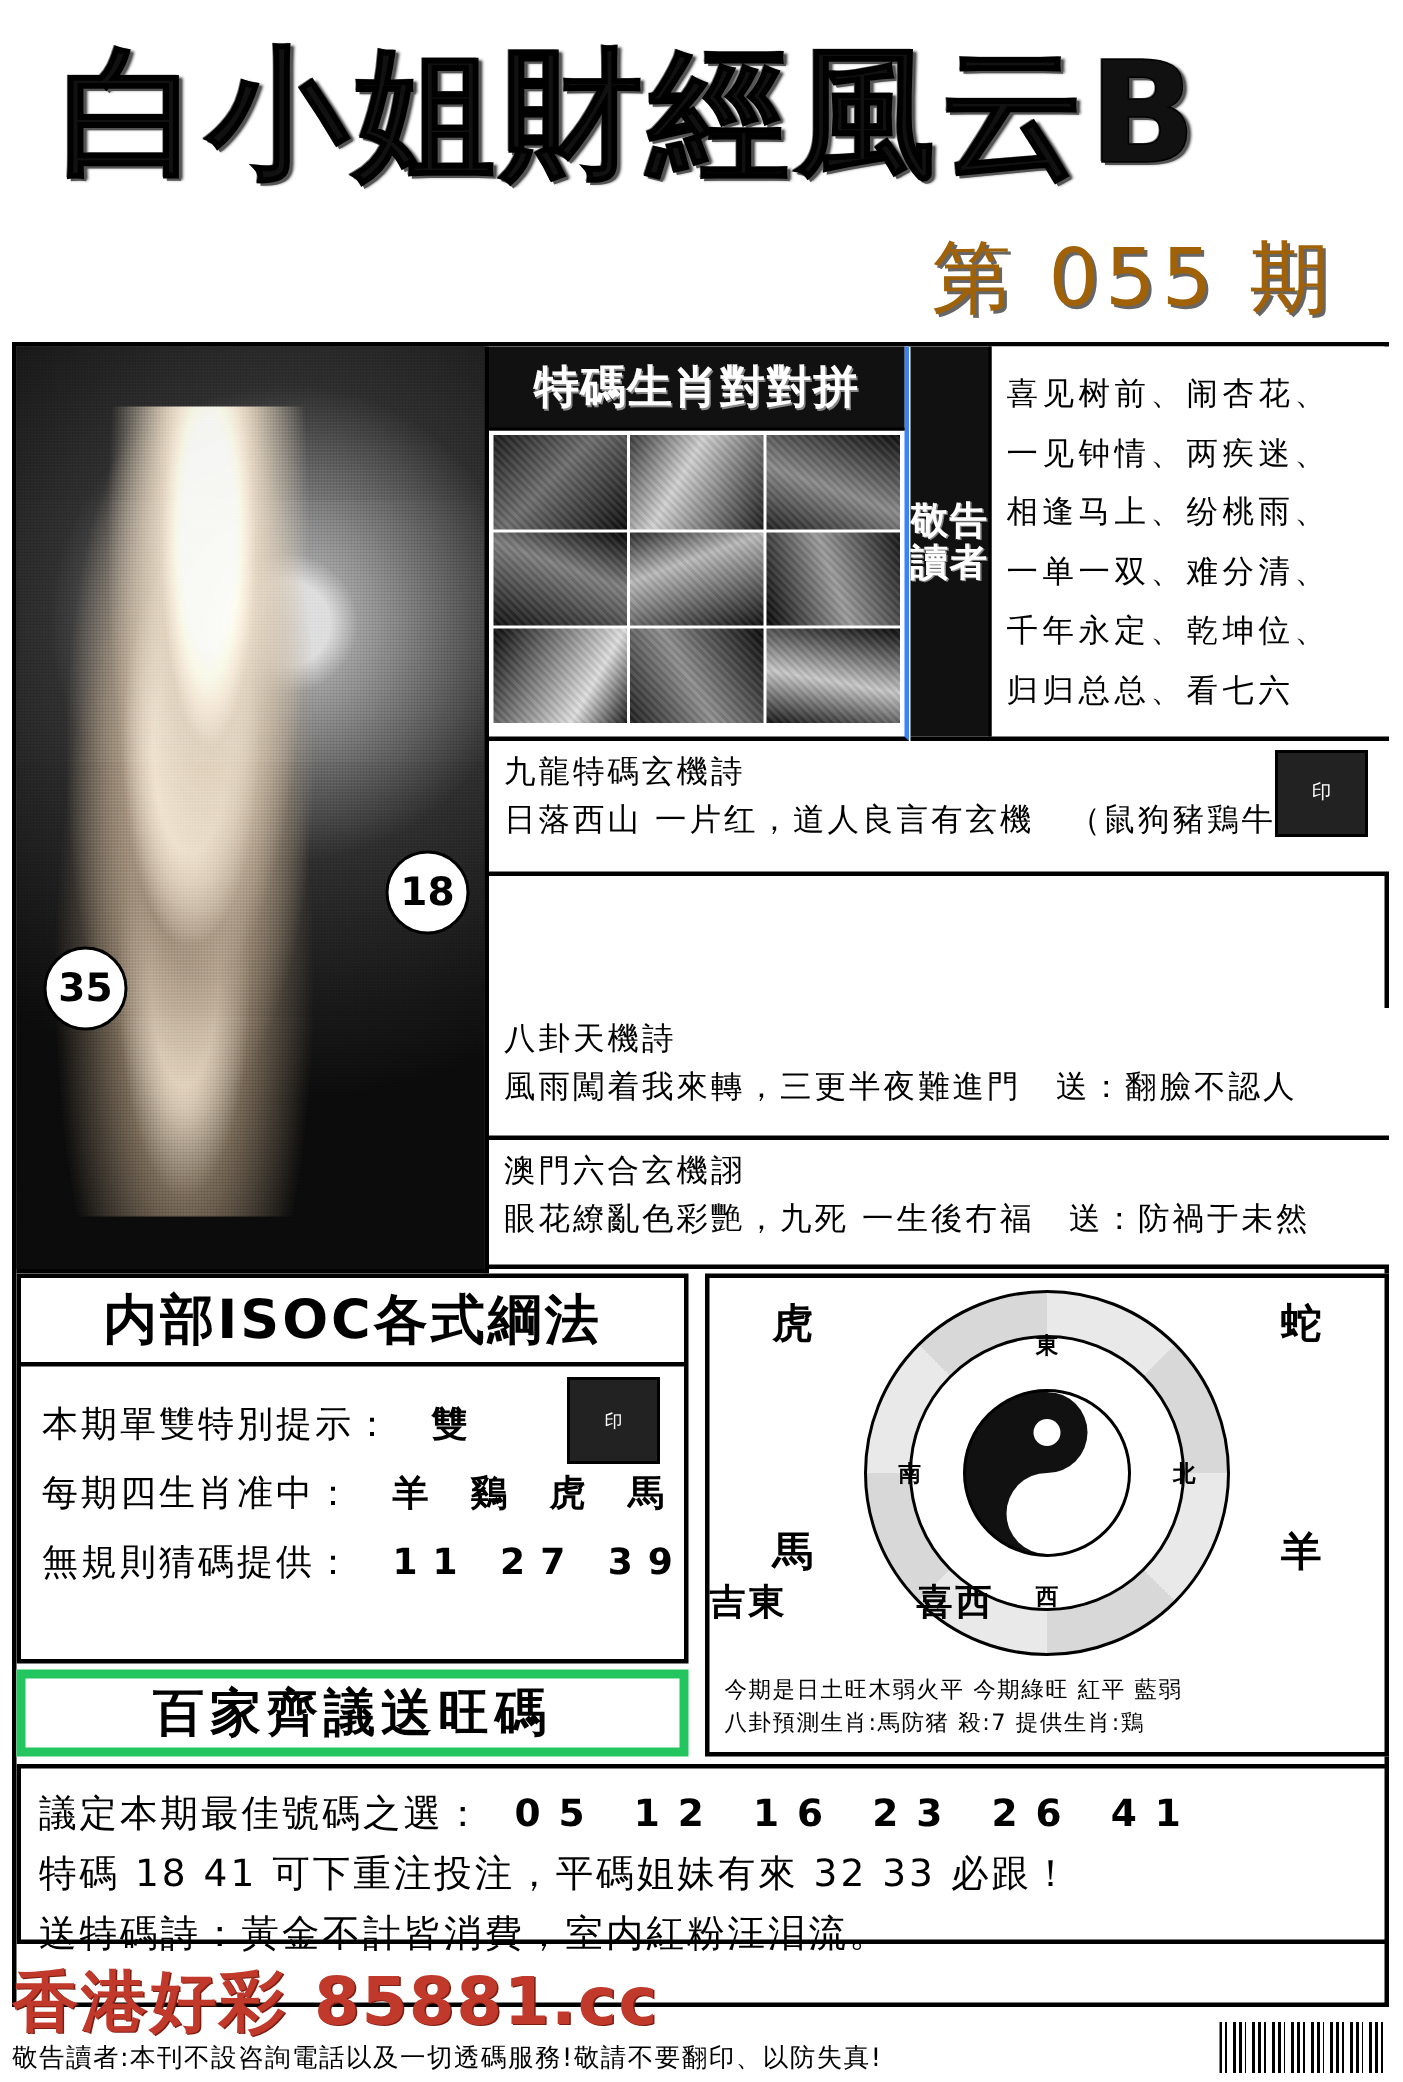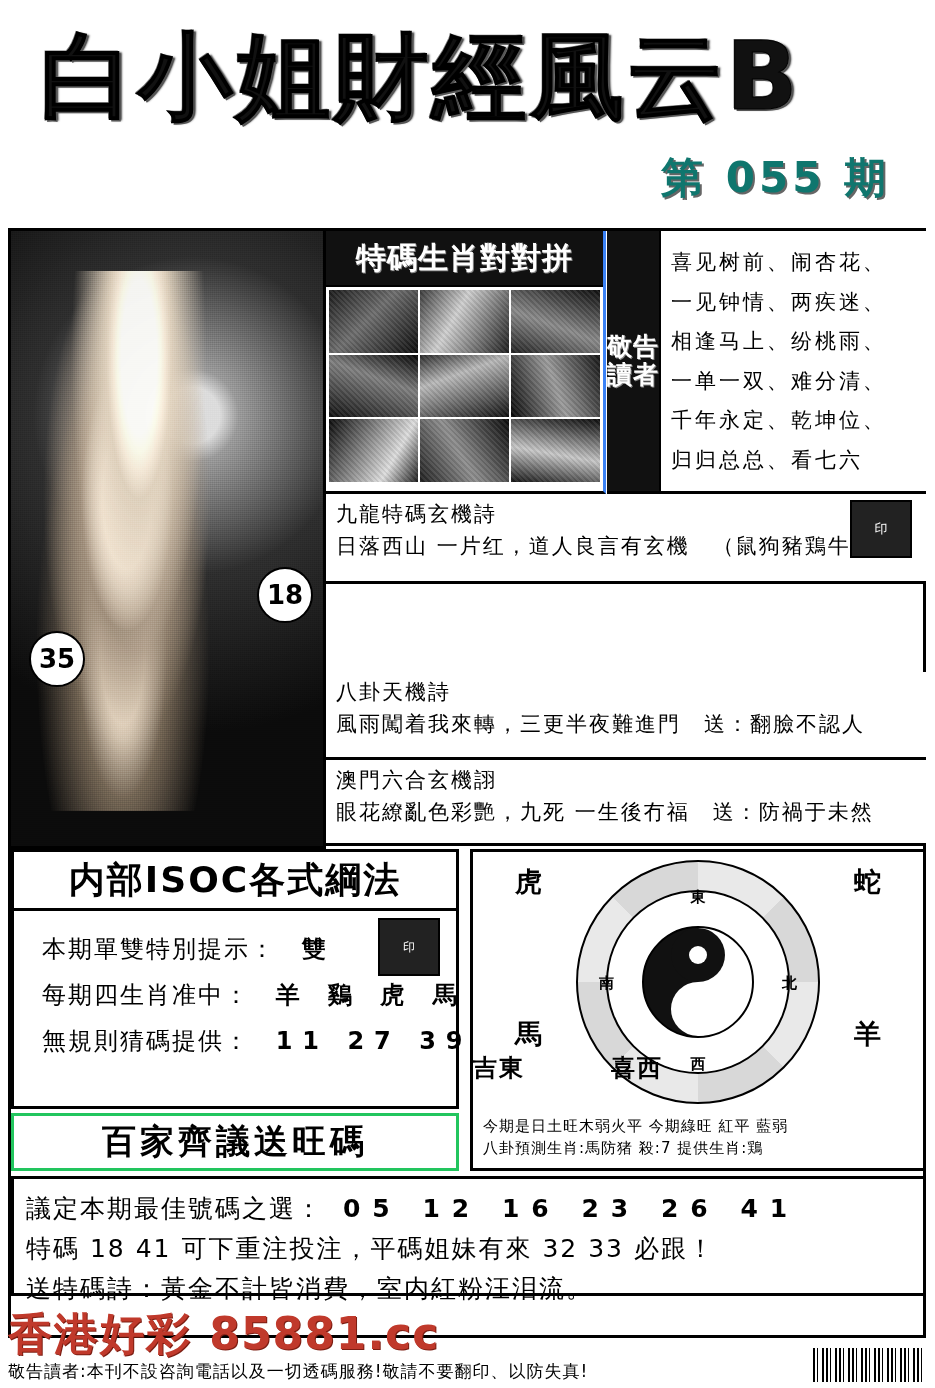--- a/index.html
+++ b/index.html
@@ -16,22 +16,22 @@
     position:absolute;left:40px;top:20px;width:890px;
     font-family:"DejaVu Sans","Liberation Sans",sans-serif;
     font-weight:bold;font-size:94px;line-height:1.0;
     letter-spacing:4px;white-space:nowrap;
     color:#111;
     -webkit-text-stroke:1px #000;
     text-shadow:2px 2px 0 #555, -1px -1px 0 #777, 3px 1px 2px #333;
   }
   .issue{
     position:absolute;right:45px;top:140px;
-    font-weight:bold;font-size:42px;letter-spacing:4px;
-    color:#0f766e;text-shadow:2px 2px 0 #666;
+    font-weight:normal;font-size:53px;letter-spacing:4px;
+    color:#a16207;text-shadow:2px 2px 0 #666;
     white-space:nowrap;
   }
 
   
   .frame{position:absolute;left:8px;top:228px;width:918px;height:1110px;border:3px solid #000;box-sizing:border-box;}
 
   
   .photo{
     position:absolute;left:11px;top:231px;width:312px;height:615px;
     background:
@@ -111,29 +111,29 @@
     background:#222;color:#fff;font-size:13px;display:flex;align-items:center;justify-content:center;
     line-height:1.05;text-align:center;letter-spacing:0;
   }
 
   
   .isoc{position:absolute;left:11px;top:849px;width:448px;height:260px;border:3px solid #000;box-sizing:border-box;background:#fff;}
   .isoc-title{
     height:56px;border-bottom:3px solid #000;display:flex;align-items:center;justify-content:center;
     font-size:36px;font-weight:bold;letter-spacing:2px;
   }
-  .isoc-rows{padding:8px 28px;}
+  .isoc-rows{padding:8px 14px;}
   .isoc-row{font-size:24px;letter-spacing:2px;margin:14px 0;white-space:nowrap;}
   .isoc-row .val{margin-left:16px;letter-spacing:10px;font-weight:bold;}
   .isoc-seal{
     position:absolute;right:16px;top:66px;width:58px;height:54px;border:2px solid #000;background:#222;color:#fff;
     font-size:12px;display:flex;align-items:center;justify-content:center;text-align:center;line-height:1.05;
   }
   .baijia{
-    position:absolute;left:11px;top:1113px;width:448px;height:58px;border:3px solid #22c55e;box-sizing:border-box;background:#fff;
+    position:absolute;left:11px;top:1113px;width:448px;height:58px;border:6px solid #22c55e;box-sizing:border-box;background:#fff;
     display:flex;align-items:center;justify-content:center;font-size:34px;font-weight:bold;letter-spacing:4px;
   }
 
   
   .bagua-box{position:absolute;left:470px;top:849px;width:456px;height:322px;border:3px solid #000;box-sizing:border-box;background:#fff;}
   .bagua-stage{position:relative;width:100%;height:262px;}
   .ring{
     position:absolute;left:50%;top:8px;transform:translateX(-50%);
     width:240px;height:240px;border-radius:50%;
     background:conic-gradient(#e9e9e9 0 12.5%, #d8d8d8 0 25%, #e9e9e9 0 37.5%, #d8d8d8 0 50%, #e9e9e9 0 62.5%, #d8d8d8 0 75%, #e9e9e9 0 87.5%, #d8d8d8 0 100%);

